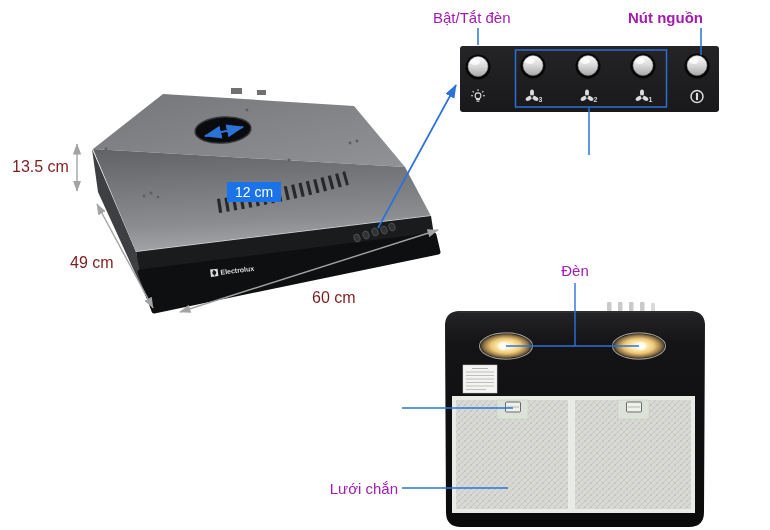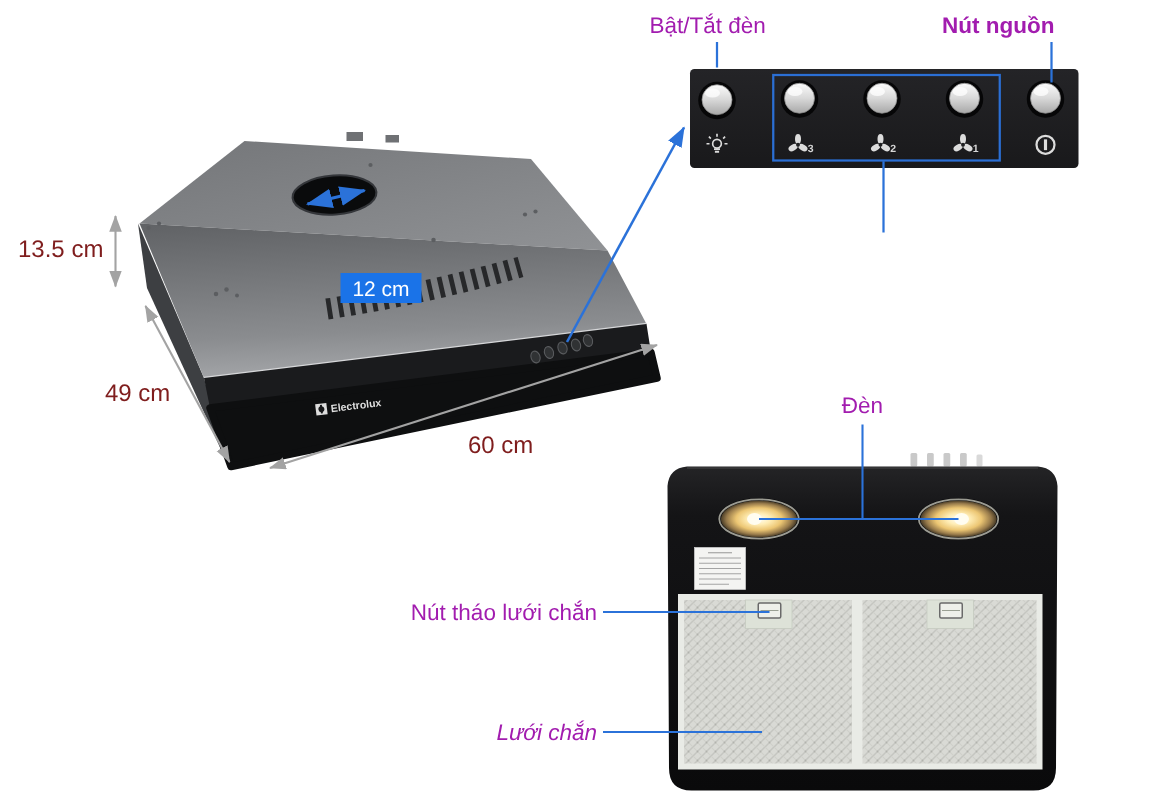--- a/index.html
+++ b/index.html
@@ -257,16 +257,15 @@
 
 <div class="dim" style="left:12px; top:157px;">13.5 cm</div>
 <div class="dim" style="left:70px; top:253px;">49 cm</div>
 <div class="dim" style="left:312px; top:288px;">60 cm</div>
 <div class="badge">12 cm</div>
 
 <div class="lbl" style="left:433px; top:9px;">Bật/Tắt đèn</div>
 <div class="lbl" style="left:628px; top:9px;font-weight:bold;">Nút nguồn</div>
 
 <div class="lbl cx" style="left:575px; top:262px;">Đèn</div>
-<div class="lbl" style="right:372px; top:400px;">Nút tháo lưới chắn</div>
-<div class="lbl" style="right:372px; top:480px;font-style:italic;">Lưới chắn</div>
+<div class="lbl" style="right:372px; top:480px;">Lưới chắn</div>
 
 </div>
 
 </body></html>

